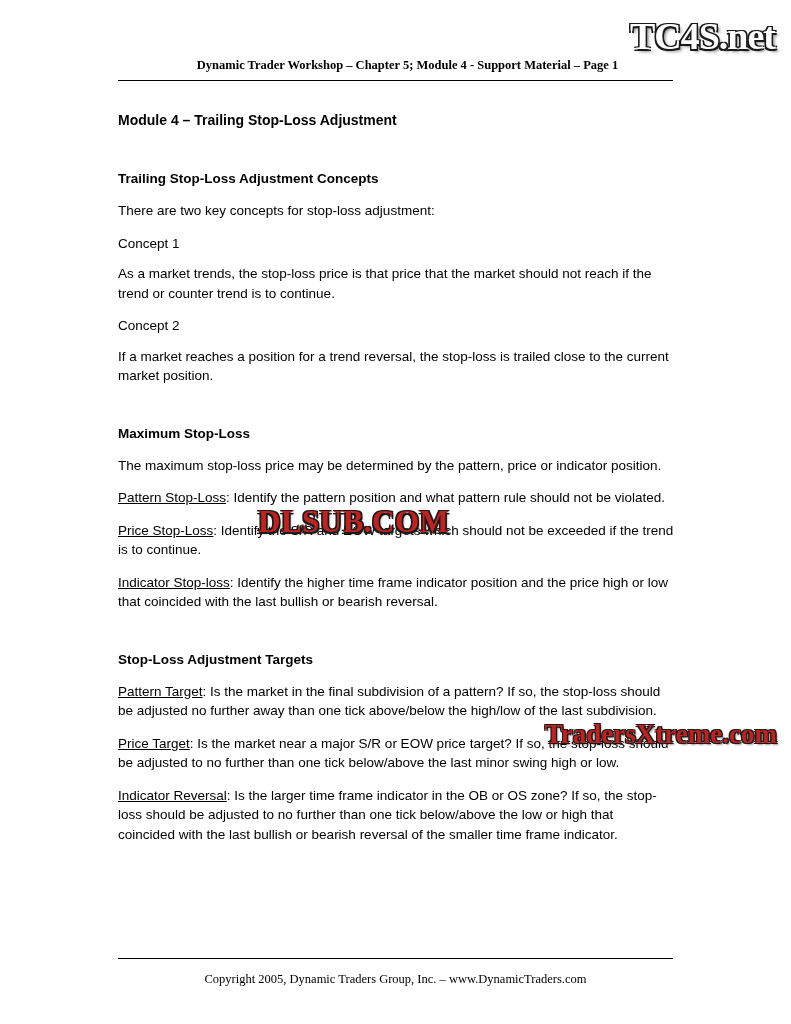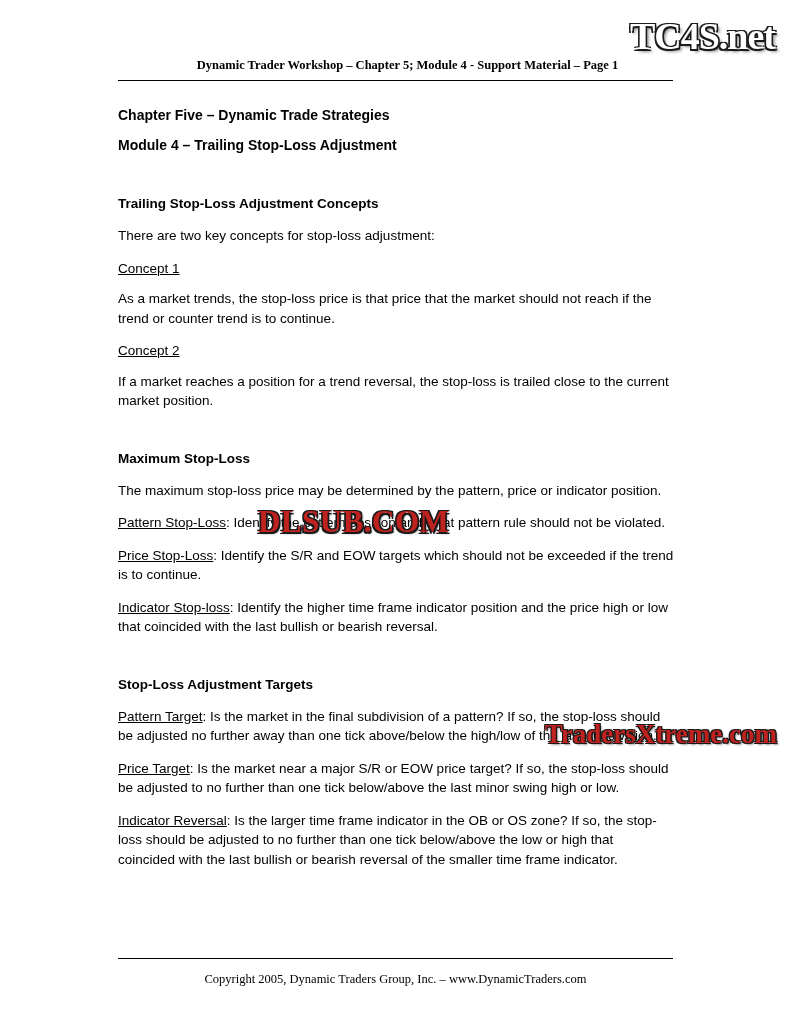--- a/index.html
+++ b/index.html
@@ -127,21 +127,21 @@
   .sec-gap-3 { margin-top: 38px !important; }
 
   p.para {
     margin: 0;
     padding: 0;
     margin-top: 13px;
     font-size: 13.5px;
     line-height: 19.5px;
   }
   p.para.tight { margin-top: 11px; }
-  .u { text-decoration: underline; }
+  .u { }
   .lead-u {
     text-decoration: underline;
   }
 
   
   .rule-bottom {
     position: absolute;
     left: 118px;
     right: 118px;
     top: 946px;
@@ -163,21 +163,20 @@
 
 <div class="page">
 
   <div class="wm-topright">TC4S.net</div>
 
   <div class="header">Dynamic Trader Workshop – Chapter 5; Module 4 - Support Material – Page 1</div>
   <div class="rule-top"></div>
 
   <div class="content">
 
-    <div class="title-line first">Chapter Five  – Dynamic Trade Strategies</div>
     <div class="title-line second">Module 4 – Trailing Stop-Loss Adjustment</div>
 
     <h2 class="section sec-gap-1">Trailing Stop-Loss Adjustment Concepts</h2>
     <p class="para">There are two key concepts for stop-loss adjustment:</p>
 
     <p class="para"><span class="u">Concept 1</span></p>
     <p class="para tight">As a market trends, the stop-loss price is that price that the market should not reach if the trend or counter trend is to continue.</p>
 
     <p class="para"><span class="u">Concept 2</span></p>
     <p class="para tight">If a market reaches a position for a trend reversal, the stop-loss is trailed close to the current market position.</p>

